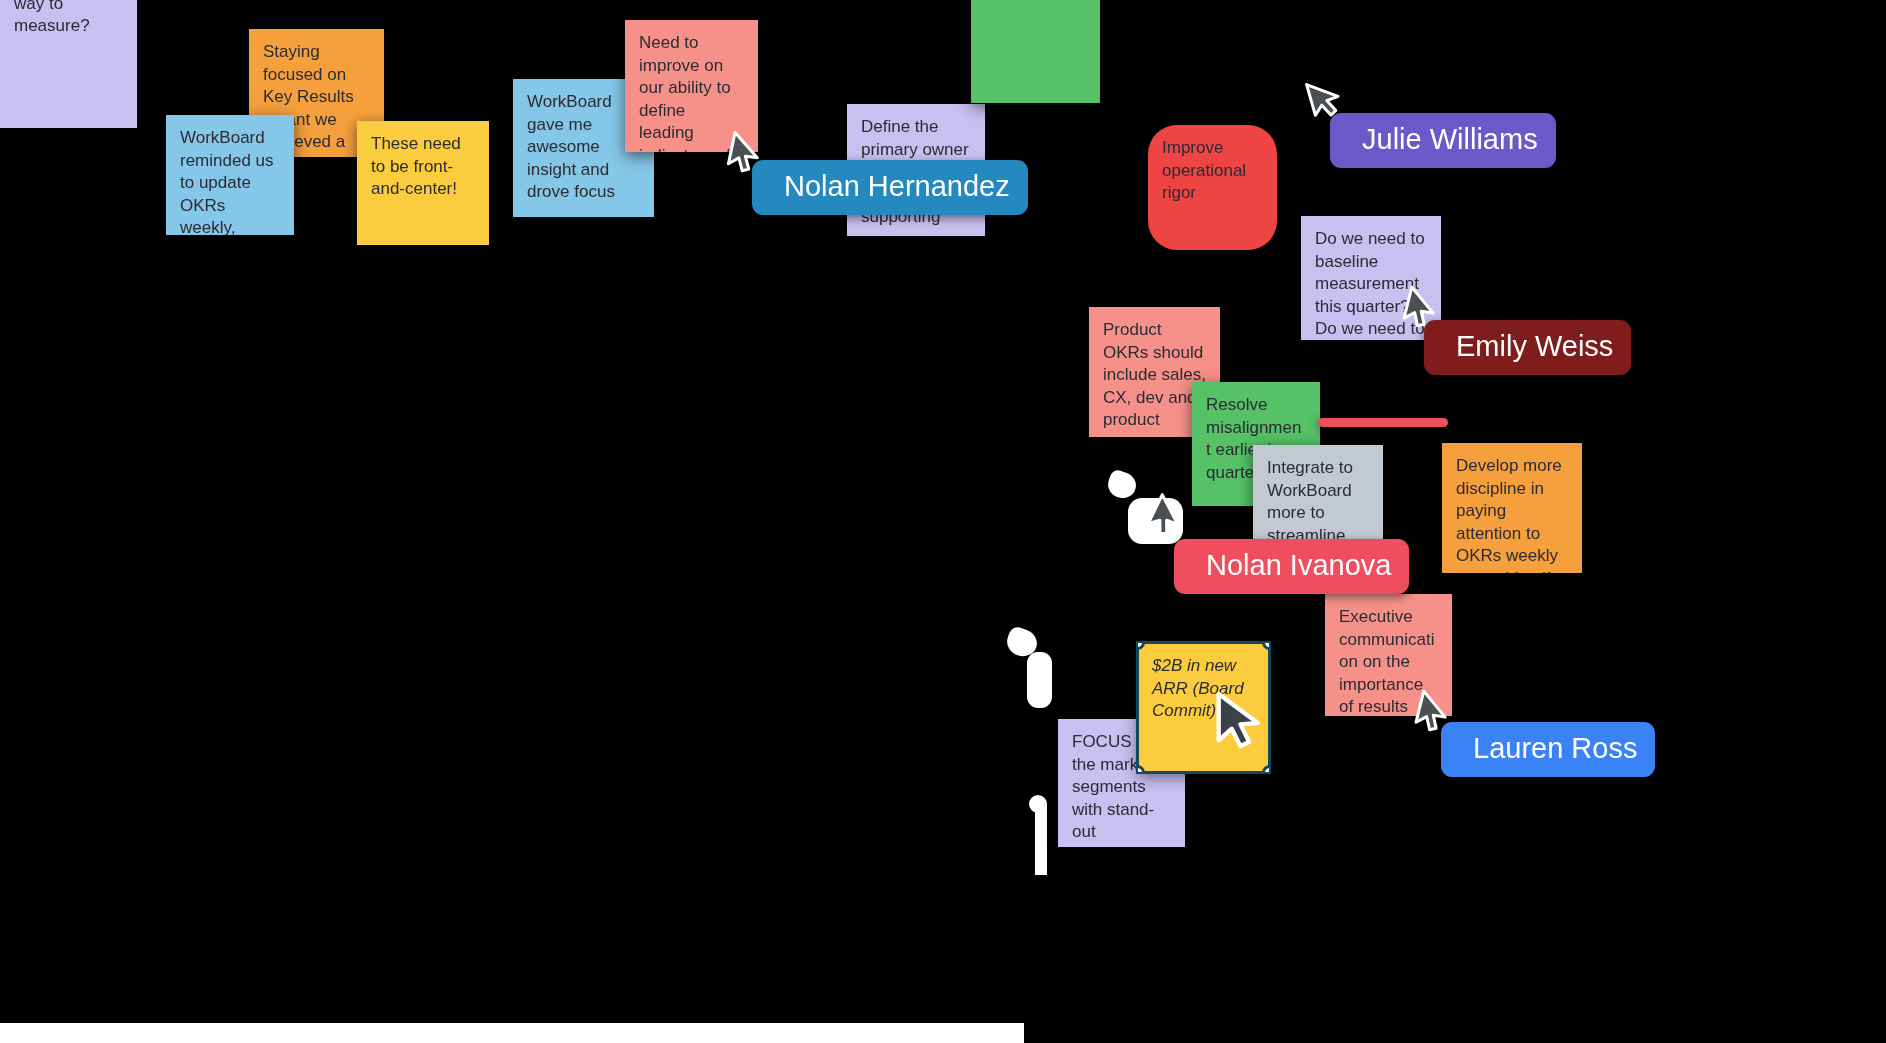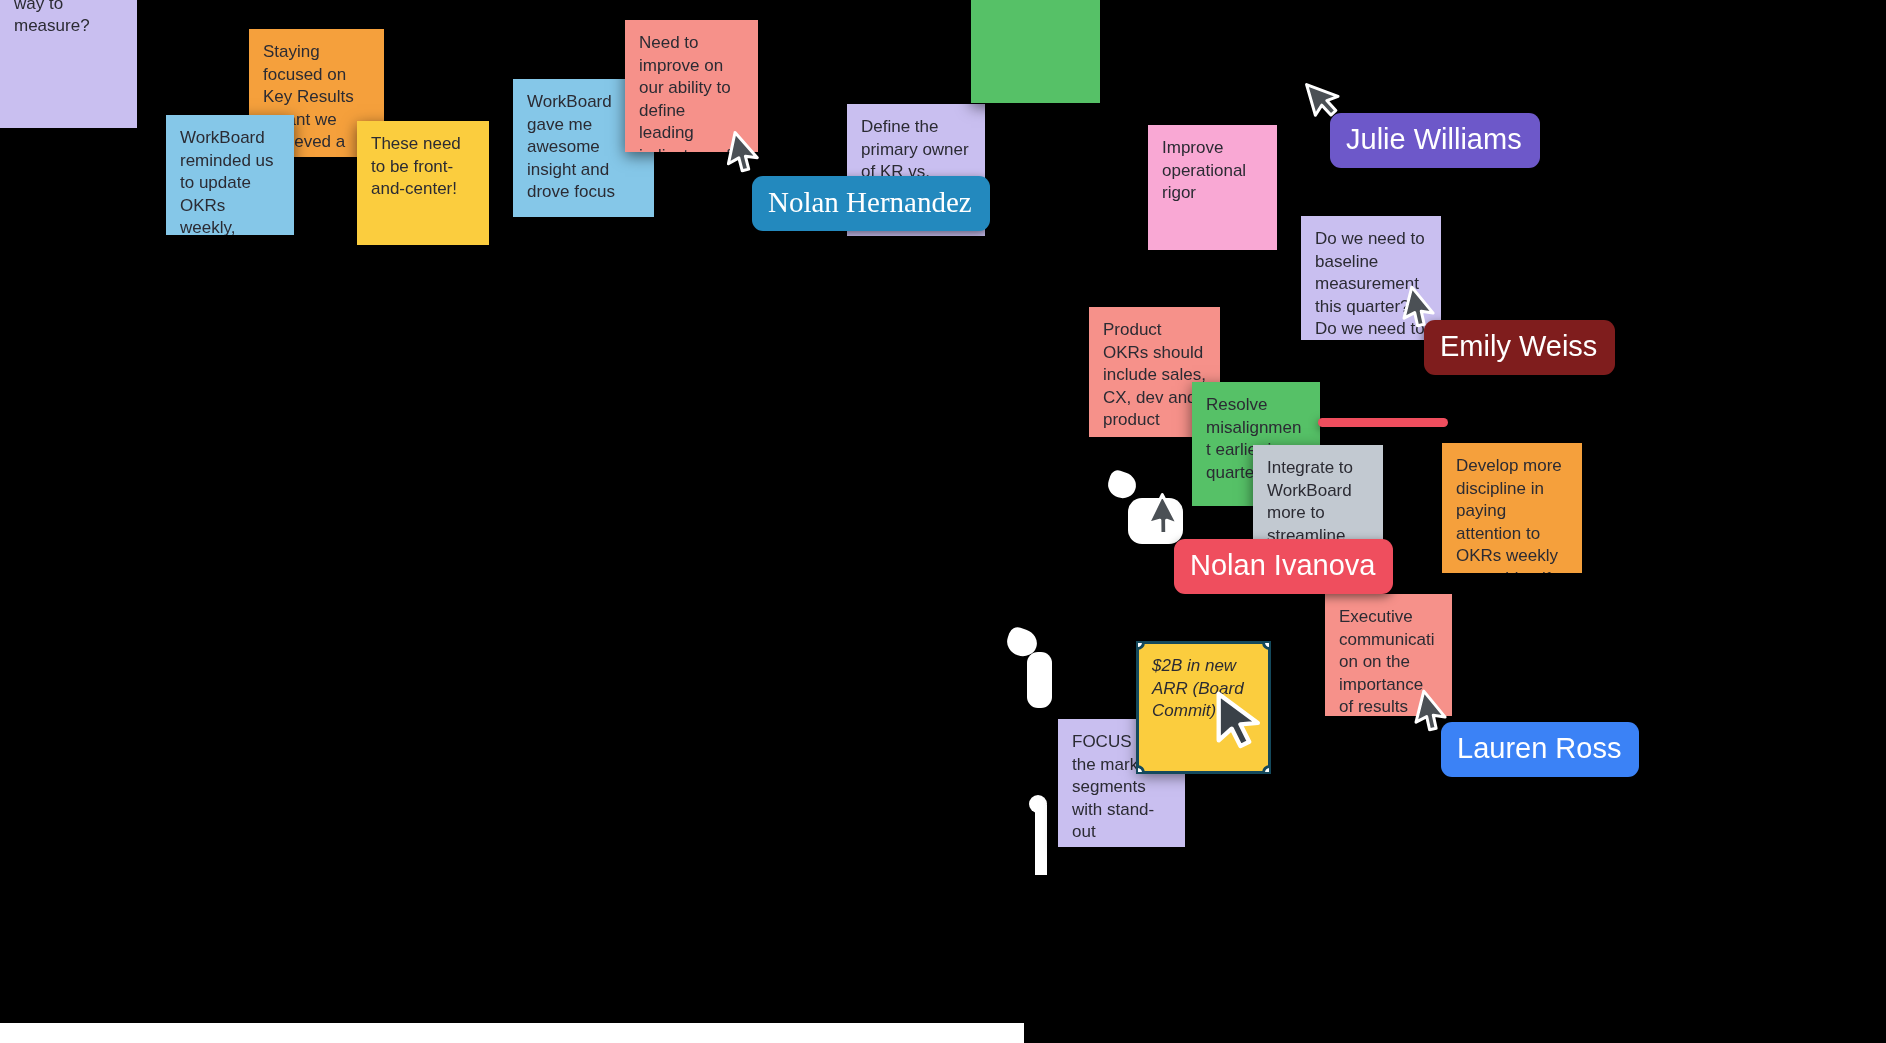--- a/index.html
+++ b/index.html
@@ -58,21 +58,21 @@
   .handle.br { right: -8px; bottom: -8px; }
 
   
   .pill {
     position: absolute;
     box-sizing: border-box;
     border-radius: 11px;
     color: #ffffff;
     font-size: 29px;
     line-height: 1;
-    padding: 12px 18px 14px 16px;
+    padding: 12px 18px 14px 32px;
     white-space: nowrap;
     font-family: "Liberation Sans", sans-serif;
     box-shadow: 0 3px 10px rgba(0,0,0,0.5);
   }
   .pill.stub {
     padding: 0;
     height: 9px;
     border-radius: 6px;
     overflow: hidden;
     color: transparent;
@@ -113,32 +113,32 @@
 
   <div id="notes-layer">
       <div class="note" style="left: 0px; top: -42px; width: 137px; height: 170px; background: rgb(201, 191, 240); z-index: 10;"><div>Do we have a way to measure?</div></div>
       <div class="note" style="left: 249px; top: 29px; width: 135px; height: 128px; background: rgb(245, 160, 60); z-index: 11;"><div>Staying focused on Key Results meant we achieved a lot!</div></div>
       <div class="note" style="left: 166px; top: 115px; width: 128px; height: 120px; background: rgb(133, 199, 232); z-index: 12;"><div>WorkBoard reminded us to update OKRs weekly, which kept us focused</div></div>
       <div class="note" style="left: 347px; top: 121px; width: 132px; height: 124px; background: rgb(251, 205, 62); z-index: 13; margin-left: 10px;"><div>These need to be front-and-center!</div></div>
       <div class="note" style="left: 513px; top: 79px; width: 141px; height: 138px; background: rgb(133, 199, 232); z-index: 14;"><div>WorkBoard gave me awesome insight and drove focus</div></div>
       <div class="note" style="left: 625px; top: 20px; width: 133px; height: 132px; background: rgb(246, 145, 138); z-index: 15;"><div>Need to improve on our ability to define leading indicators of progress, and measure on a more frequent basis (weekly)</div></div>
       <div class="note" style="left: 847px; top: 104px; width: 138px; height: 132px; background: rgb(201, 191, 240); z-index: 16;"><div>Define the primary owner of KR vs. everyone supporting</div></div>
       <div class="note" style="left: 971px; top: -62px; width: 129px; height: 165px; background: rgb(86, 193, 103); z-index: 17;"></div>
-      <div class="note" style="left: 1148px; top: 125px; width: 129px; height: 125px; background: #f9a8d4; z-index: 18;"><div>Improve operational rigor</div></div>
+      <div class="note" style="left: 1148px; top: 125px; width: 129px; height: 125px; background: #ef4444; z-index: 18; border-radius: 29px;"><div>Improve operational rigor</div></div>
       <div class="note" style="left: 1301px; top: 216px; width: 140px; height: 124px; background: rgb(201, 191, 240); z-index: 19;"><div>Do we need to baseline measurement this quarter? Do we need to instrument the measurement?</div></div>
       <div class="note" style="left: 1089px; top: 307px; width: 131px; height: 130px; background: rgb(246, 145, 138); z-index: 20;"><div>Product OKRs should include sales, CX, dev and product management</div></div>
       <div class="note" style="left: 1192px; top: 382px; width: 128px; height: 124px; background: rgb(86, 193, 103); z-index: 21;"><div>Resolve misalignment earlier in quarter</div></div>
       <div class="note" style="left: 1253px; top: 445px; width: 130px; height: 128px; background: rgb(194, 201, 209); z-index: 22;"><div>Integrate to WorkBoard more to streamline updates</div></div>
       <div class="note" style="left: 1442px; top: 443px; width: 140px; height: 130px; background: rgb(245, 160, 60); z-index: 23;"><div>Develop more discipline in paying attention to OKRs weekly so we identify risks and blockers earlier</div></div>
       <div class="note" style="left: 1325px; top: 594px; width: 127px; height: 122px; background: rgb(246, 145, 138); z-index: 24;"><div>Executive communication on the importance of results and operating cadence</div></div>
       <div class="note selected" style="left: 1138px; top: 643px; width: 131px; height: 129px; background: rgb(251, 205, 62); z-index: 60;"><div>$2B in new ARR (Board Commit)</div><div class="handle tl"></div><div class="handle tr"></div><div class="handle bl"></div><div class="handle br"></div></div>
       <div class="note" style="left: 1058px; top: 719px; width: 127px; height: 128px; background: rgb(201, 191, 240); z-index: 26;"><div>FOCUS on the market segments with stand-out</div></div>
     </div>
   <div id="pills-layer">
-      <div class="pill" style="left: 752px; top: 176px; background: rgb(35, 137, 190); z-index: 80; font-family: Liberation Serif, serif;">Nolan Hernandez</div>
+      <div class="pill" style="left: 752px; top: 160px; background: rgb(35, 137, 190); z-index: 80;">Nolan Hernandez</div>
       <div class="pill" style="left: 1330px; top: 113px; background: rgb(109, 88, 201); z-index: 81;">Julie Williams</div>
       <div class="pill" style="left: 1424px; top: 320px; background: #7f1d1d; z-index: 82;">Emily Weiss</div>
       <div class="pill" style="left: 1174px; top: 539px; background: rgb(239, 78, 94); z-index: 83;">Nolan Ivanova</div>
       <div class="pill" style="left: 1441px; top: 722px; background: #3b82f6; z-index: 84;">Lauren Ross</div>
       <div class="pill stub" style="left: 1318px; top: 418px; background: rgb(239, 78, 94); z-index: 85; width: 130px;"></div>
     </div>
   <div id="cursors-layer">
       <div class="cursor" style="left: 728px; top: 133px; z-index: 95; transform: rotate(12deg) scale(1);">
         <svg viewBox="0 0 32 40" xmlns="http://www.w3.org/2000/svg">
           <path d="M2 2 L2 34 L11 26 L17 38 L23 35 L17 23 L29 22 Z" fill="#4b5055" stroke="#ffffff" stroke-width="3" stroke-linejoin="round"></path>

